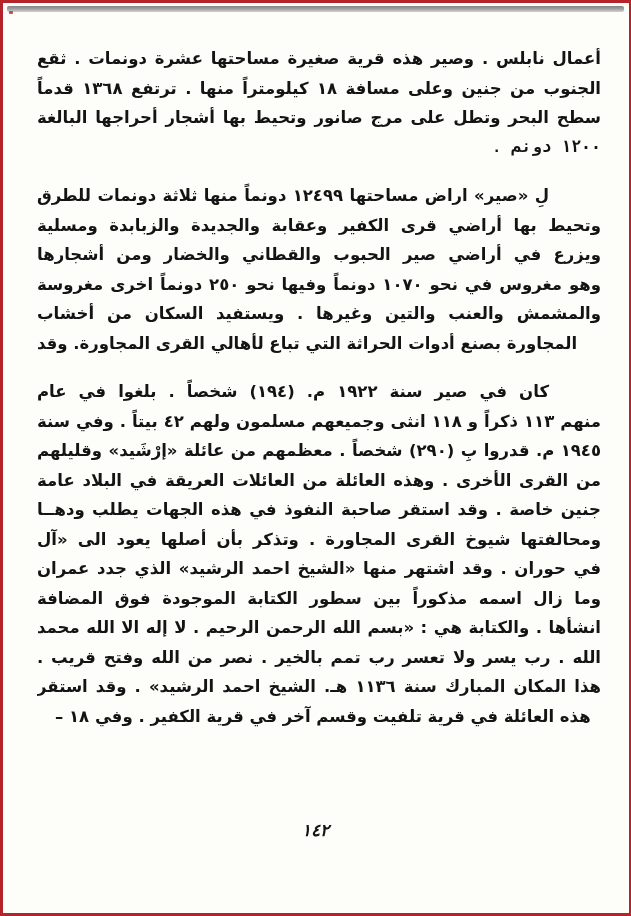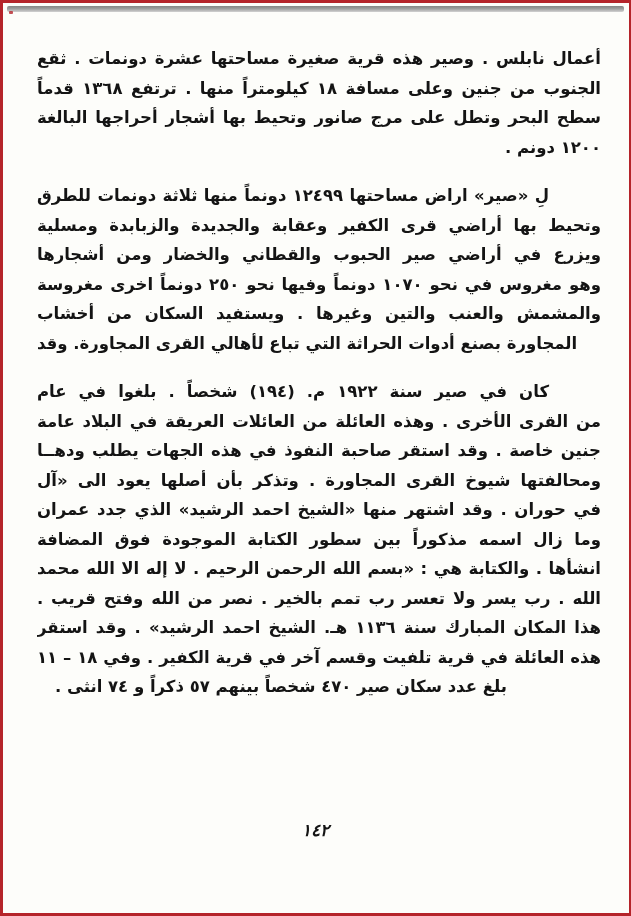--- a/index.html
+++ b/index.html
@@ -45,21 +45,21 @@
   .line{
     height:29.5px;
     line-height:29.5px;
     overflow:hidden;
     text-align:justify;
     text-align-last:justify;
     letter-spacing:0.1px;
   }
   
   .para:nth-of-type(1) .line:last-child{
-    text-align:center;text-align-last:right;
+    text-align:center;text-align-last:right;font-family:Liberation Mono, monospace;
   }
   
   .para:nth-of-type(2) .line:first-child,
   .para:nth-of-type(3) .line:first-child{
     padding-right:52px;
   }
   
   .para:nth-of-type(2) .line:last-child{
     text-align:left;text-align-last:left;
   }
@@ -96,26 +96,27 @@
     <section class="para">
       <div class="line">لِ «صير» اراض مساحتها ١٢٤٩٩ دونماً منها ثلاثة دونمات للطرق والوديان</div>
       <div class="line">وتحيط بها أراضي قرى الكفير وعقابة والجديدة والزبابدة ومسلية وميثلون .</div>
       <div class="line">ويزرع في أراضي صير الحبوب والقطاني والخضار ومن أشجارها الزيتون</div>
       <div class="line">وهو مغروس في نحو ١٠٧٠ دونماً وفيها نحو ٢٥٠ دونماً اخرى مغروسة باللوز</div>
       <div class="line">والمشمش والعنب والتين وغيرها .  ويستفيد السكان من أخشاب الغابات</div>
       <div class="line">المجاورة بصنع أدوات الحراثة التي تباع لأهالي القرى المجاورة. وقد بلغت</div>
     </section>
     <section class="para">
       <div class="line">كان في صير سنة ١٩٢٢ م. (١٩٤) شخصاً . بلغوا في عام ١٩٣١(٢٣١)</div>
+      <div class="line">منهم ١١٣ ذكراً و ١١٨ انثى وجميعهم مسلمون ولهم ٤٢ بيتاً . وفي سنة</div>
+      <div class="line">١٩٤٥ م. قدروا بِ (٢٩٠) شخصاً . معظمهم من عائلة «إرْشَيد» وقليلهم</div>
       <div class="line">من القرى الأخرى . وهذه العائلة من العائلات العريقة في البلاد عامة وفي قضاء</div>
       <div class="line">جنين خاصة . وقد استقر صاحبة النفوذ في هذه الجهات يطلب ودهــا</div>
       <div class="line">ومحالفتها شيوخ القرى المجاورة . وتذكر بأن أصلها يعود الى «آل مقداد»</div>
       <div class="line">في حوران . وقد اشتهر منها «الشيخ احمد الرشيد» الذي جدد عمران صير</div>
       <div class="line">وما زال اسمه مذكوراً بين سطور الكتابة الموجودة فوق المضافة الواسعة التي</div>
       <div class="line">انشأها . والكتابة هي : «بسم الله الرحمن الرحيم . لا إله الا الله محمد رسول</div>
       <div class="line">الله . رب يسر ولا تعسر رب تمم بالخير . نصر من الله وفتح قريب . أنشأ</div>
       <div class="line">هذا المكان المبارك سنة ١١٣٦ هـ. الشيخ احمد الرشيد» . وقد استقر قسم من</div>
       <div class="line">هذه العائلة في قرية تلفيت وقسم آخر في قرية الكفير . وفي ١٨ – ١١ – ١٩٦١</div>
-      <div class="line">بلغ عدد سكان صير ٤٧٠ شخصاً بينهم ٥٧ ذكراً و ٧٤ انثى .</div>
     </section>
   </main>
 
 <div class="page-number">١٤٢</div>
 
 </body></html>

